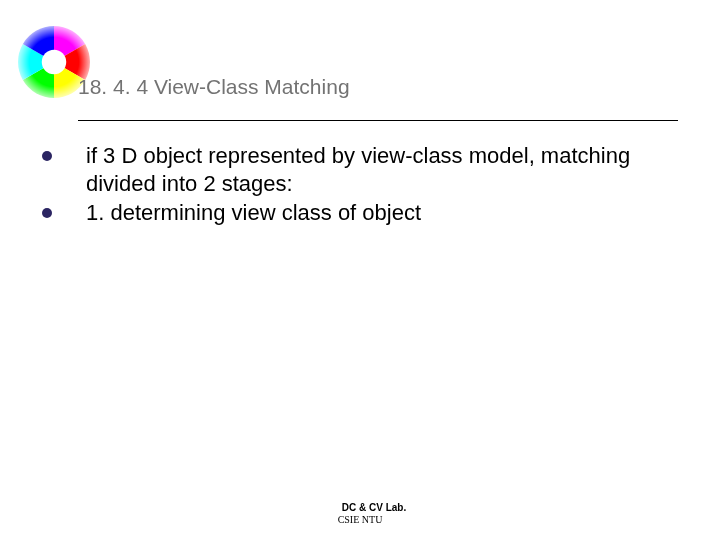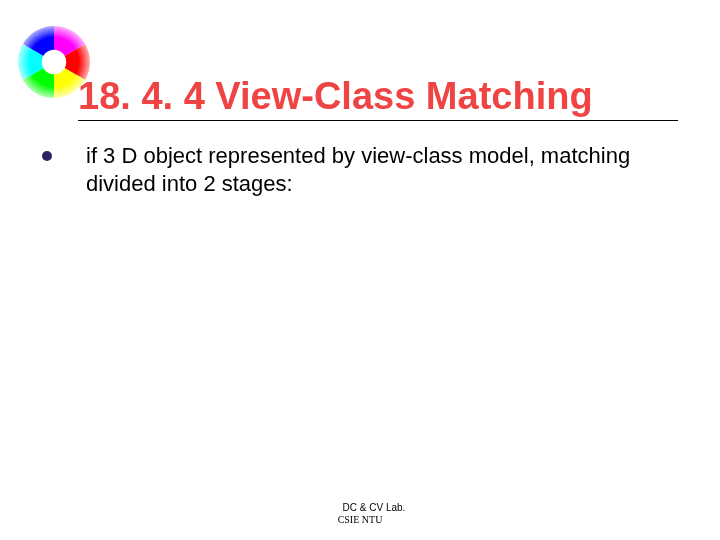--- a/index.html
+++ b/index.html
@@ -16,23 +16,23 @@
     position: absolute;
     top: 26px;
     left: 18px;
     width: 72px;
     height: 72px;
   }
   .title {
     position: absolute;
     top: 75px;
     left: 78px;
-    font-size: 38px;
-    font-weight: bold;
-    color: #ef4444;
+    font-size: 21px;
+    font-weight: normal;
+    color: #737373;
   }
   .rule {
     position: absolute;
     top: 120px;
     left: 78px;
     width: 600px;
     height: 0;
     border-top: 1px solid #000;
   }
   .bullets {
@@ -66,21 +66,21 @@
   .footer {
     position: absolute;
     bottom: 14px;
     left: 0;
     width: 100%;
     text-align: center;
     font-size: 10px;
     color: #000;
     line-height: 1.2;
   }
-  .footer .l1 { font-weight: normal; margin-left: 28px; }
+  .footer .l1 { font-weight: bold; margin-left: 28px; }
   .footer .l2 { font-family: Liberation Serif, serif; }
 </style>
 </head>
 <body>
 
 <svg class="logo" viewBox="0 0 100 100">
   <defs>
     <radialGradient id="fade" cx="50%" cy="50%" r="55%">
       <stop offset="60%" stop-color="rgba(255,255,255,0)"></stop>
       <stop offset="100%" stop-color="rgba(255,255,255,1)"></stop>
@@ -99,18 +99,22 @@
 </svg>
 
 <div class="title">18. 4. 4 View-Class Matching</div>
 <div class="rule"></div>
 
 <div class="bullets">
   <div class="bullet">
     <div class="dot"></div>
     <div class="btxt">if 3 D object represented by view-class model, matching divided into 2 stages:</div>
   </div>
+  <div class="bullet">
+    <div class="dot"></div>
+    <div class="btxt">1. determining view class of object</div>
+  </div>
 </div>
 
 <div class="footer">
   <div class="l1">DC &amp; CV Lab.</div>
   <div class="l2">CSIE NTU</div>
 </div>
 
 </body></html>

